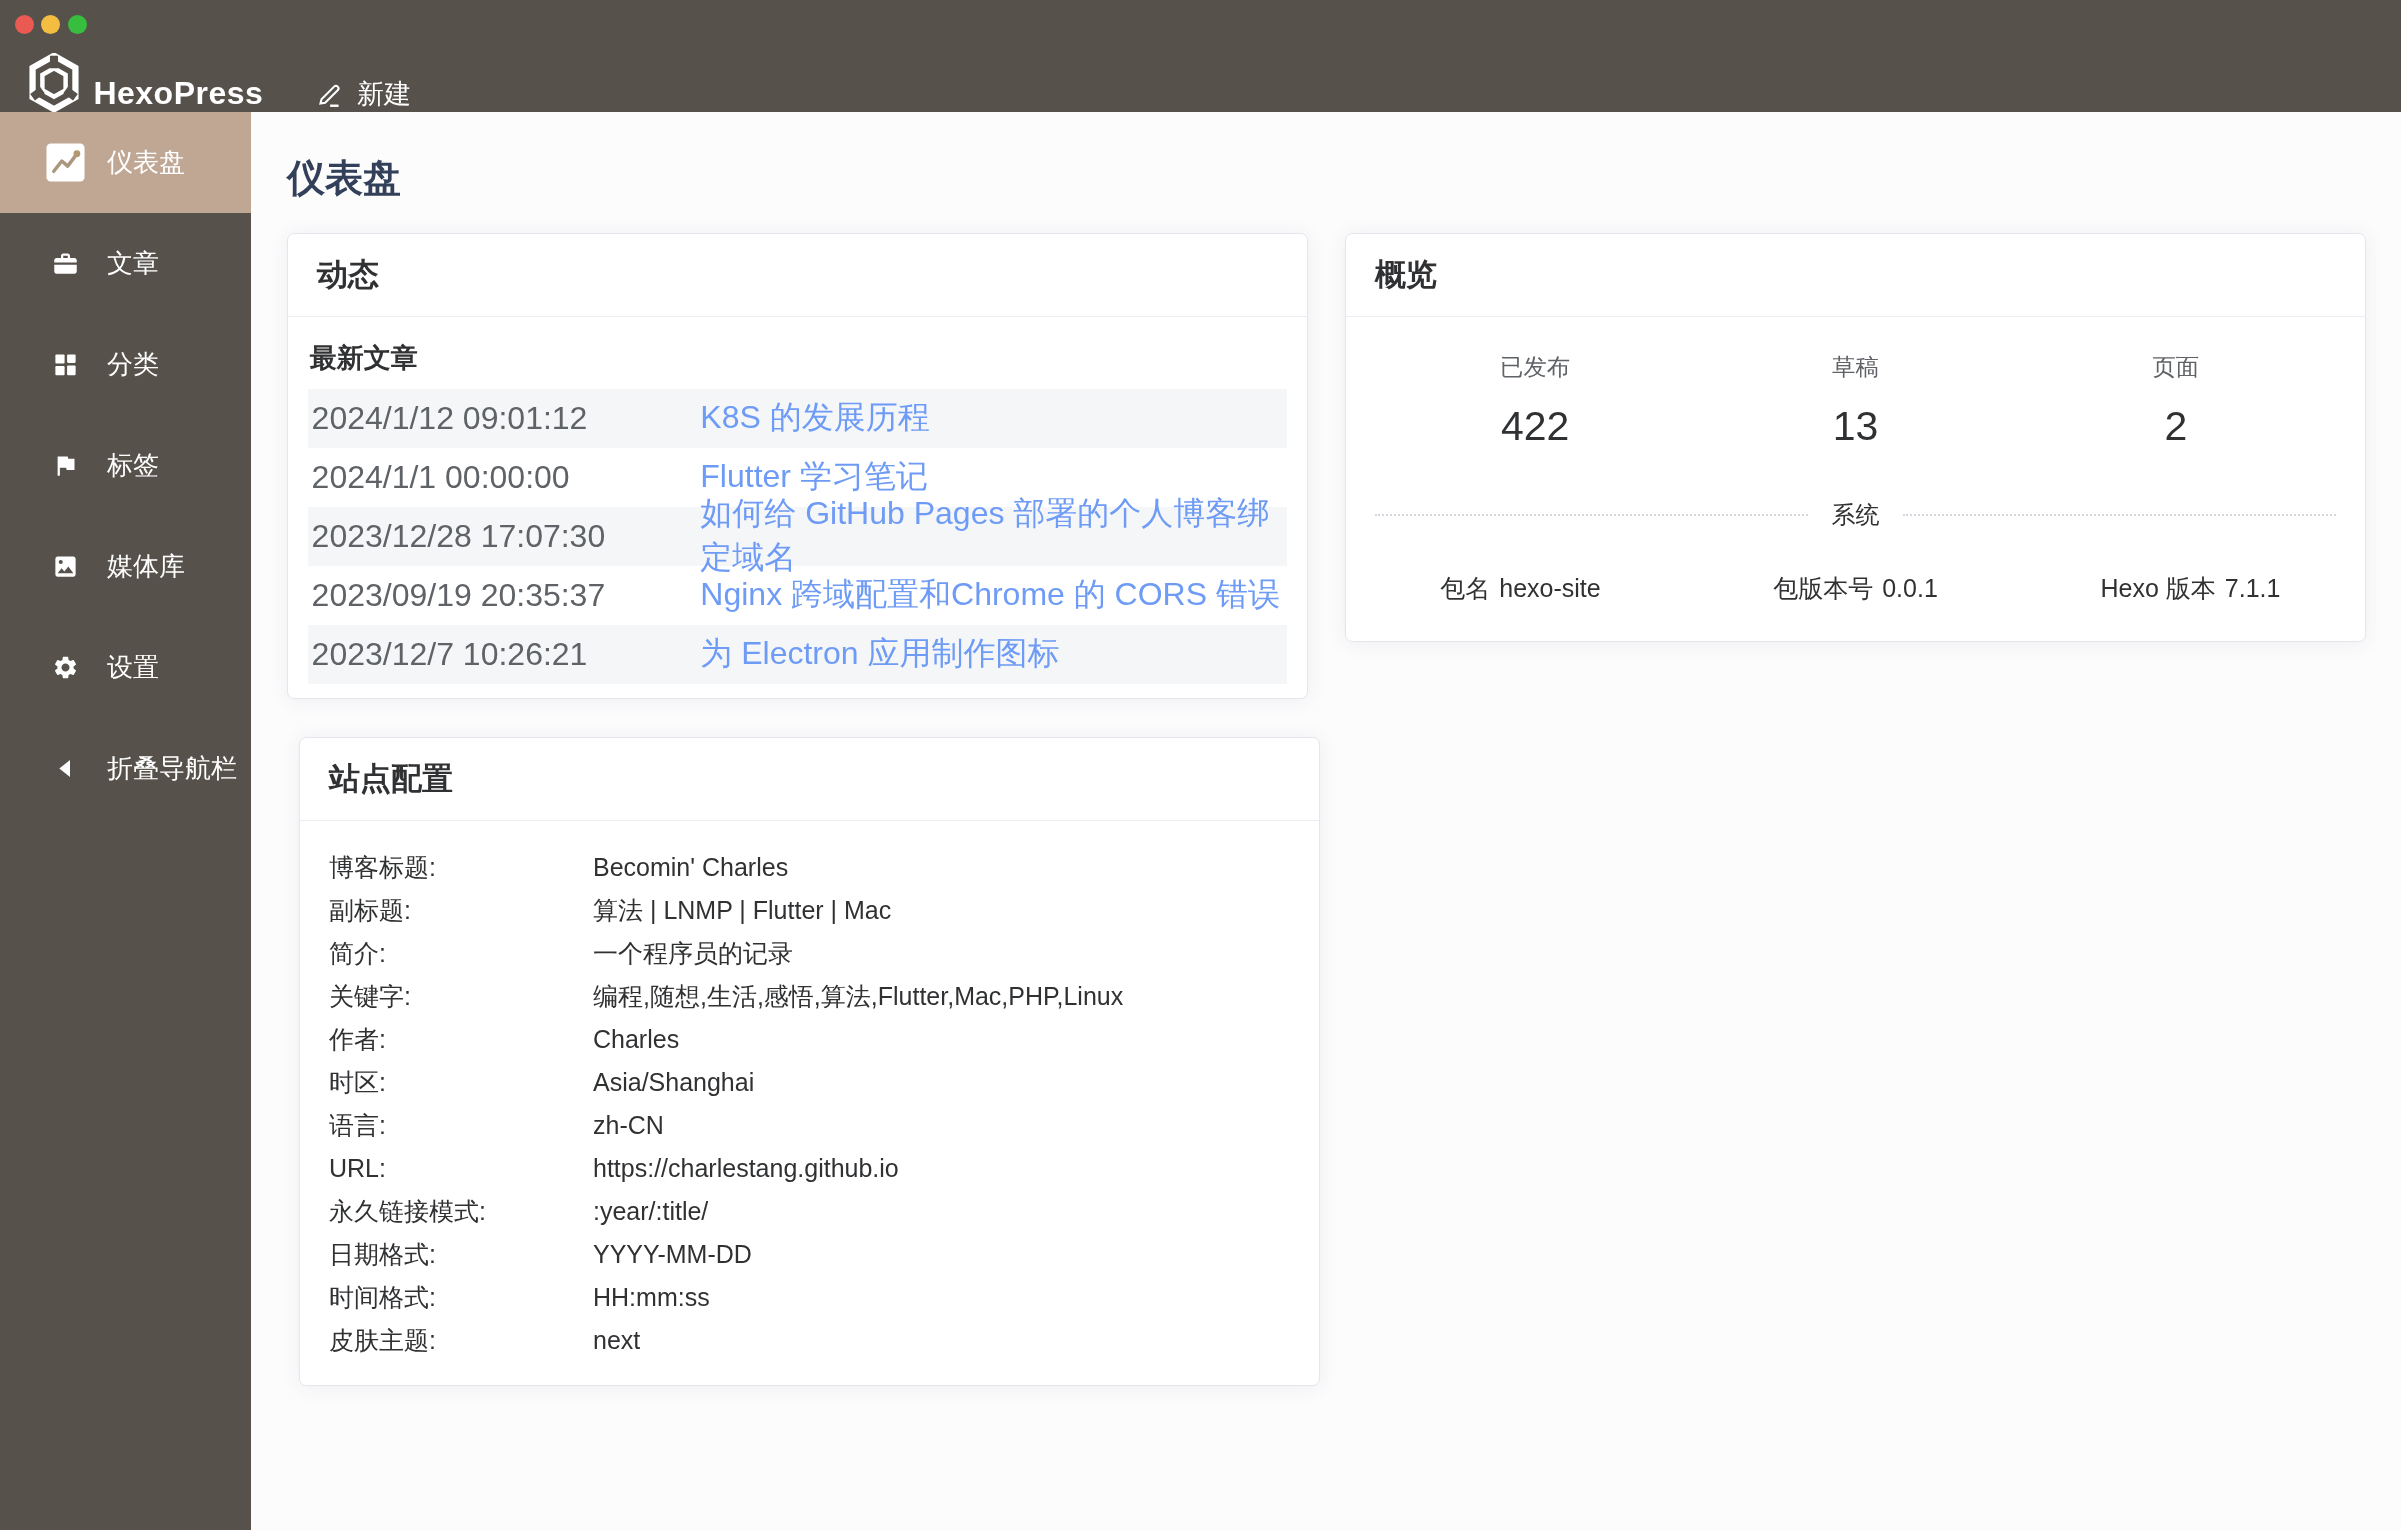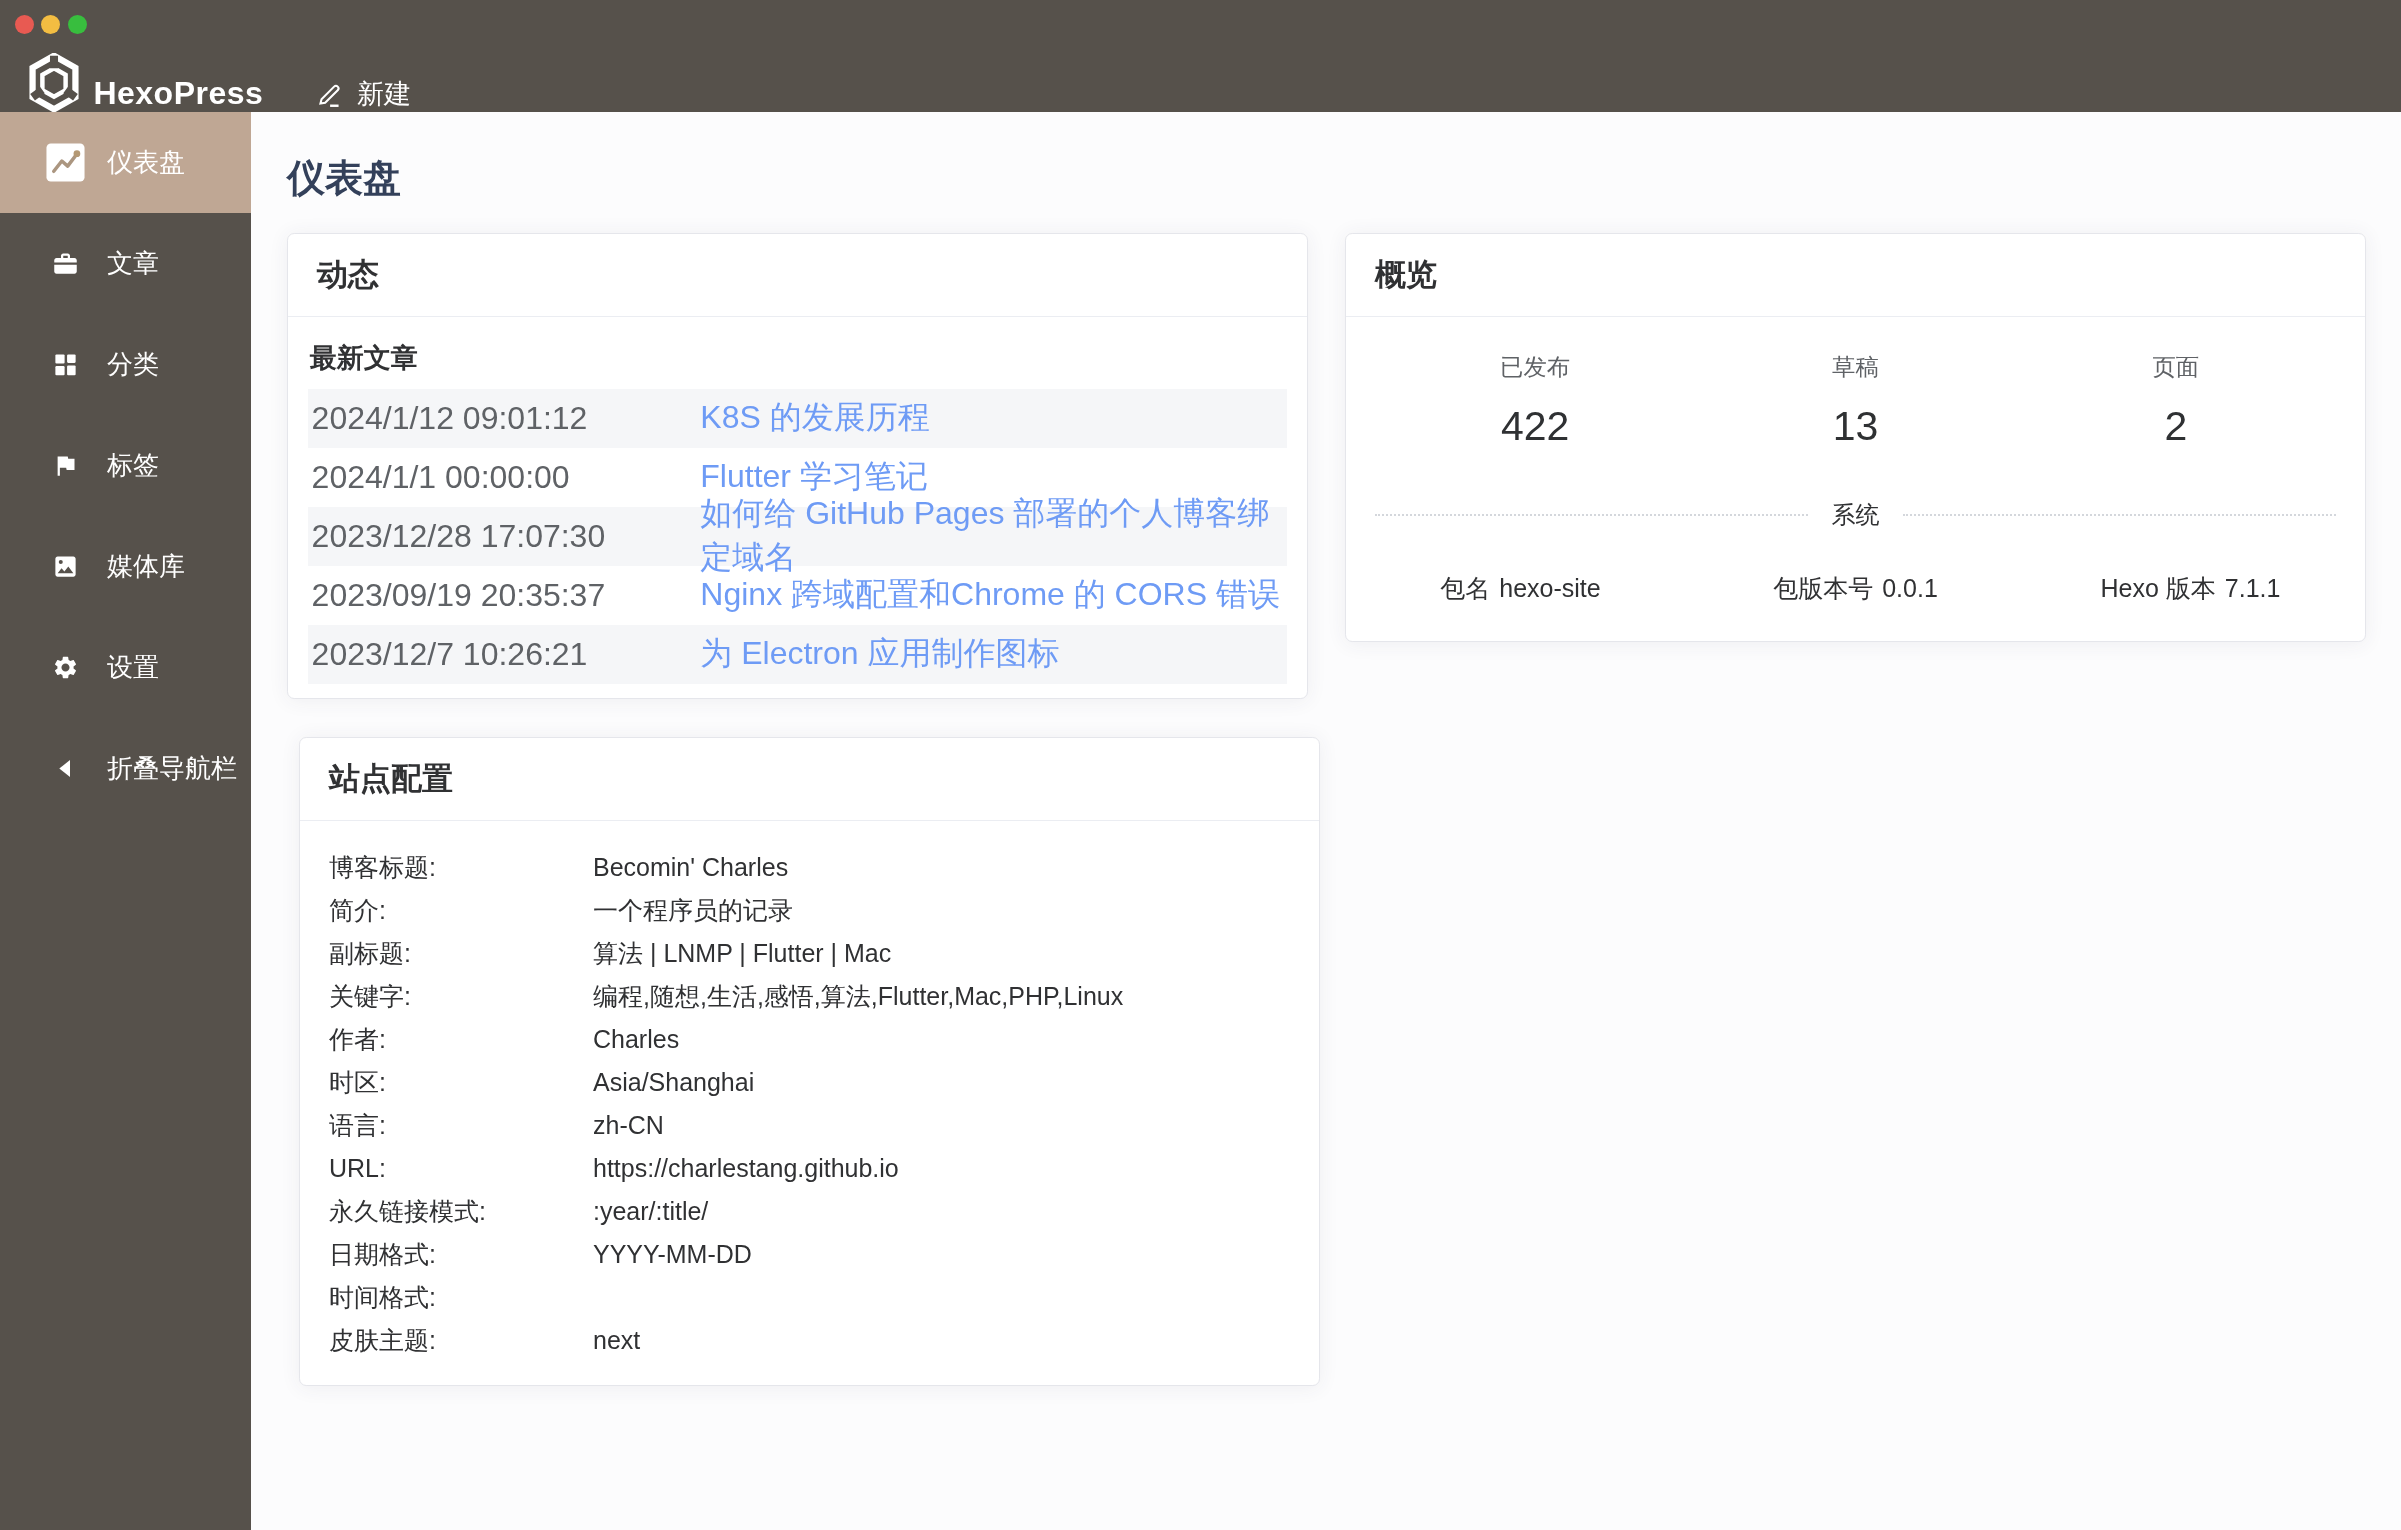--- a/index.html
+++ b/index.html
@@ -224,28 +224,28 @@
     </div>
 
     <div class="card" id="config-card">
       <div class="card-header">站点配置</div>
       <div class="config-body">
         <div class="cfg-row">
           <span class="cfg-label">博客标题:</span>
           <span class="cfg-value">Becomin' Charles</span>
         </div>
         <div class="cfg-row">
+          <span class="cfg-label">副标题:</span>
+          <span class="cfg-value">算法 | LNMP | Flutter | Mac</span>
+        </div>
+        <div class="cfg-row">
           <span class="cfg-label">简介:</span>
           <span class="cfg-value">一个程序员的记录</span>
         </div>
         <div class="cfg-row">
-          <span class="cfg-label">副标题:</span>
-          <span class="cfg-value">算法 | LNMP | Flutter | Mac</span>
-        </div>
-        <div class="cfg-row">
           <span class="cfg-label">关键字:</span>
           <span class="cfg-value">编程,随想,生活,感悟,算法,Flutter,Mac,PHP,Linux</span>
         </div>
         <div class="cfg-row">
           <span class="cfg-label">作者:</span>
           <span class="cfg-value">Charles</span>
         </div>
         <div class="cfg-row">
           <span class="cfg-label">时区:</span>
           <span class="cfg-value">Asia/Shanghai</span>
@@ -261,20 +261,21 @@
         <div class="cfg-row">
           <span class="cfg-label">永久链接模式:</span>
           <span class="cfg-value">:year/:title/</span>
         </div>
         <div class="cfg-row">
           <span class="cfg-label">日期格式:</span>
           <span class="cfg-value">YYYY-MM-DD</span>
         </div>
         <div class="cfg-row">
           <span class="cfg-label">时间格式:</span>
+          <span class="cfg-value">HH:mm:ss</span>
         </div>
         <div class="cfg-row">
           <span class="cfg-label">皮肤主题:</span>
           <span class="cfg-value">next</span>
         </div>
       </div>
     </div>
   </section>
 </div>
 

